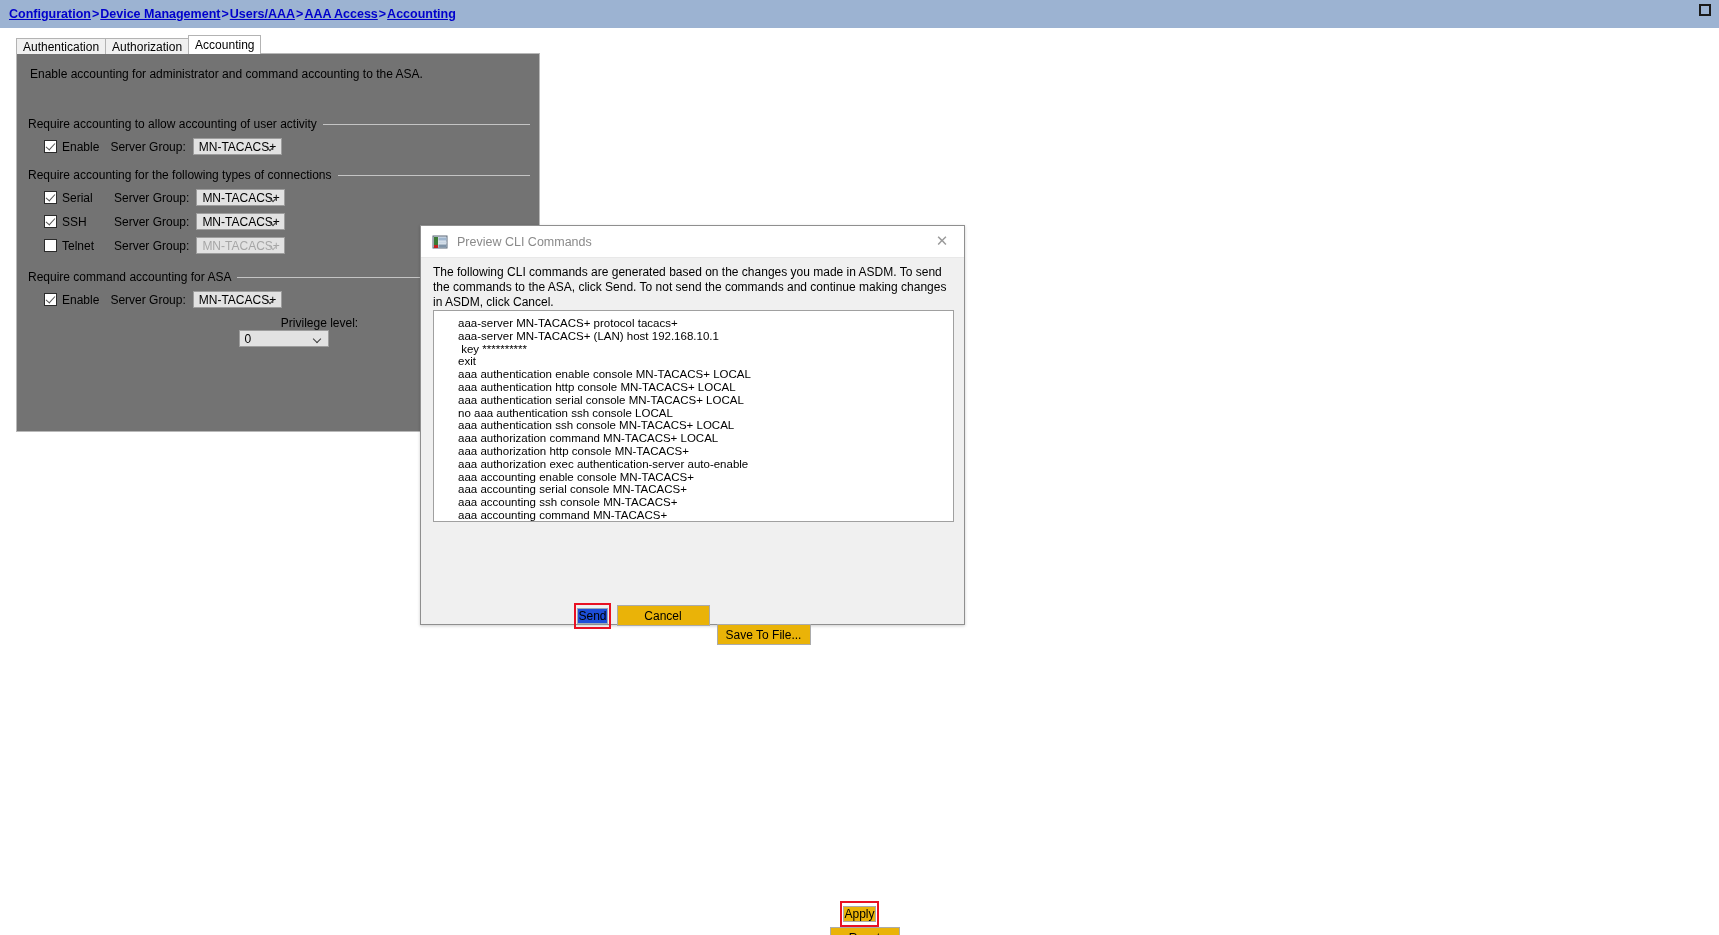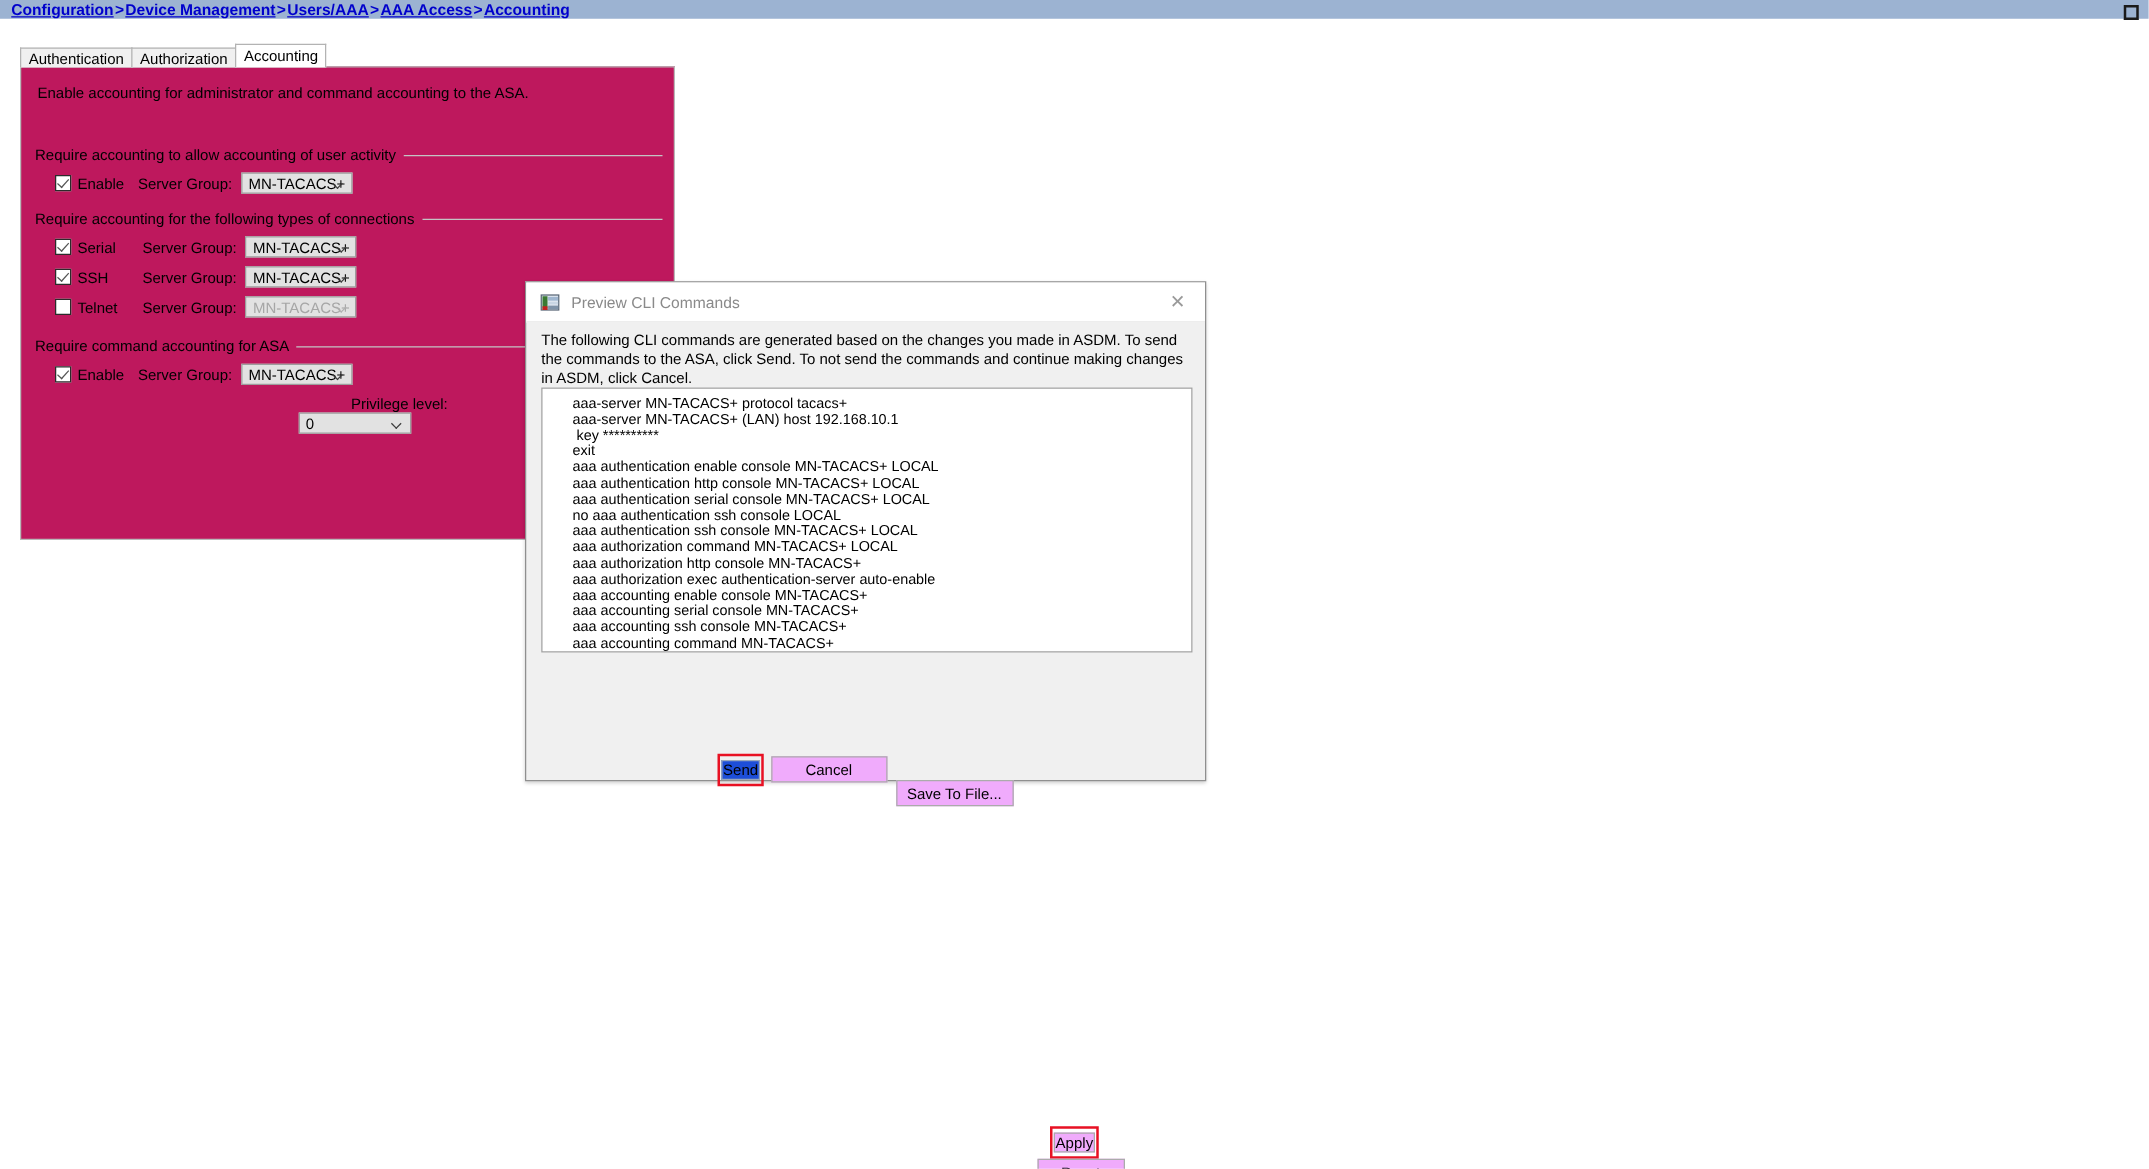--- a/index.html
+++ b/index.html
@@ -14,21 +14,21 @@
     font-family: "Liberation Sans", sans-serif;
     font-size: 12px;
     color: #000000;
     overflow: hidden;
   }
 
   
   #breadcrumb-bar {
     position: absolute;
     left: 0; top: 0;
-    width: 1719px; height: 15px;
+    width: 1719px; height: 28px;
     background: #9cb3d2;
     display: flex;
     align-items: center;
   }
   #breadcrumb {
     margin-left: 9px;
     font-size: 12.5px;
     font-weight: bold;
     color: #0000cc;
     white-space: nowrap;
@@ -79,21 +79,21 @@
     border-color: #b3b3b3;
     position: relative;
     z-index: 4;
   }
 
   
   #content-panel {
     position: absolute;
     left: 16px; top: 53px;
     width: 524px; height: 379px;
-    background: #be185d;
+    background: #737373;
     border: 1px solid #b8b8b8;
     box-sizing: border-box;
   }
   #intro-text {
     position: absolute;
     left: 13px; top: 13px;
     font-size: 12px;
   }
 
   .section {
@@ -252,21 +252,21 @@
     width: 100%;
     display: flex;
     justify-content: center;
     align-items: center;
   }
   .btn {
     height: 21px;
     line-height: 20px;
     text-align: center;
     font-size: 12px;
-    background: #f0abfc;
+    background: #eab308;
     border: 1px solid #ababab;
     box-sizing: border-box;
     color: #000;
   }
   .btn.primary {
     background: #1d4ed8;
     border: 1px solid #9aa8bb;
   }
   .hl {
     border: 2px solid #e81123;

